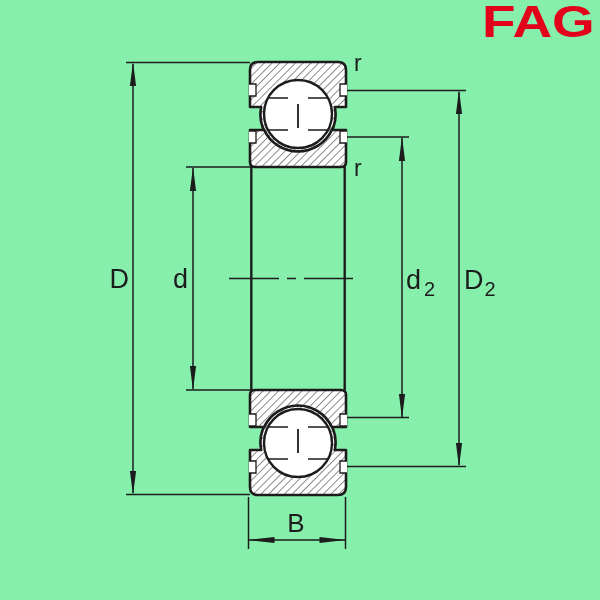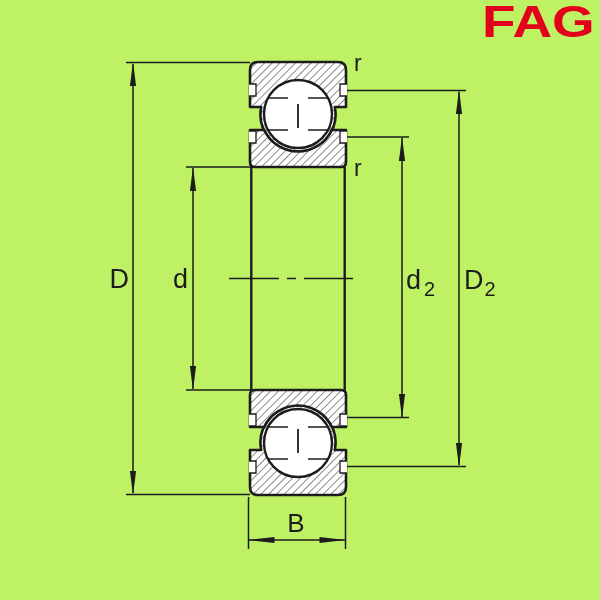--- a/index.html
+++ b/index.html
@@ -1,16 +1,16 @@
 <!DOCTYPE html>
 <html><head>
 <meta charset="utf-8">
 <style>
   html,body{margin:0;padding:0;background:#ffffff;}
-  .canvas{position:relative;width:600px;height:600px;background:#bef264;overflow:hidden;
+  .canvas{position:relative;width:600px;height:600px;background:#86efac;overflow:hidden;
           font-family:"Liberation Sans",sans-serif;}
   .logo{position:absolute;top:-2px;right:5px;font-weight:700;font-size:49px;line-height:50px;
         letter-spacing:0px;transform:scaleX(1.12) scaleY(0.92);transform-origin:top right;}
   svg{position:absolute;left:0;top:0;}
   .ring{fill:url(#hatch);stroke:#1c1c1c;stroke-width:2.6;stroke-linejoin:round;}
   .thin{fill:none;stroke:#1c1c1c;stroke-width:1.5;}
   .ball{fill:#ffffff;stroke:#1c1c1c;stroke-width:2.4;}
   .notch{fill:#ffffff;stroke:#1c1c1c;stroke-width:1.3;}
   .cage{fill:none;stroke:#1c1c1c;stroke-width:1.4;}
   .tick{fill:none;stroke:#1c1c1c;stroke-width:1.8;}

